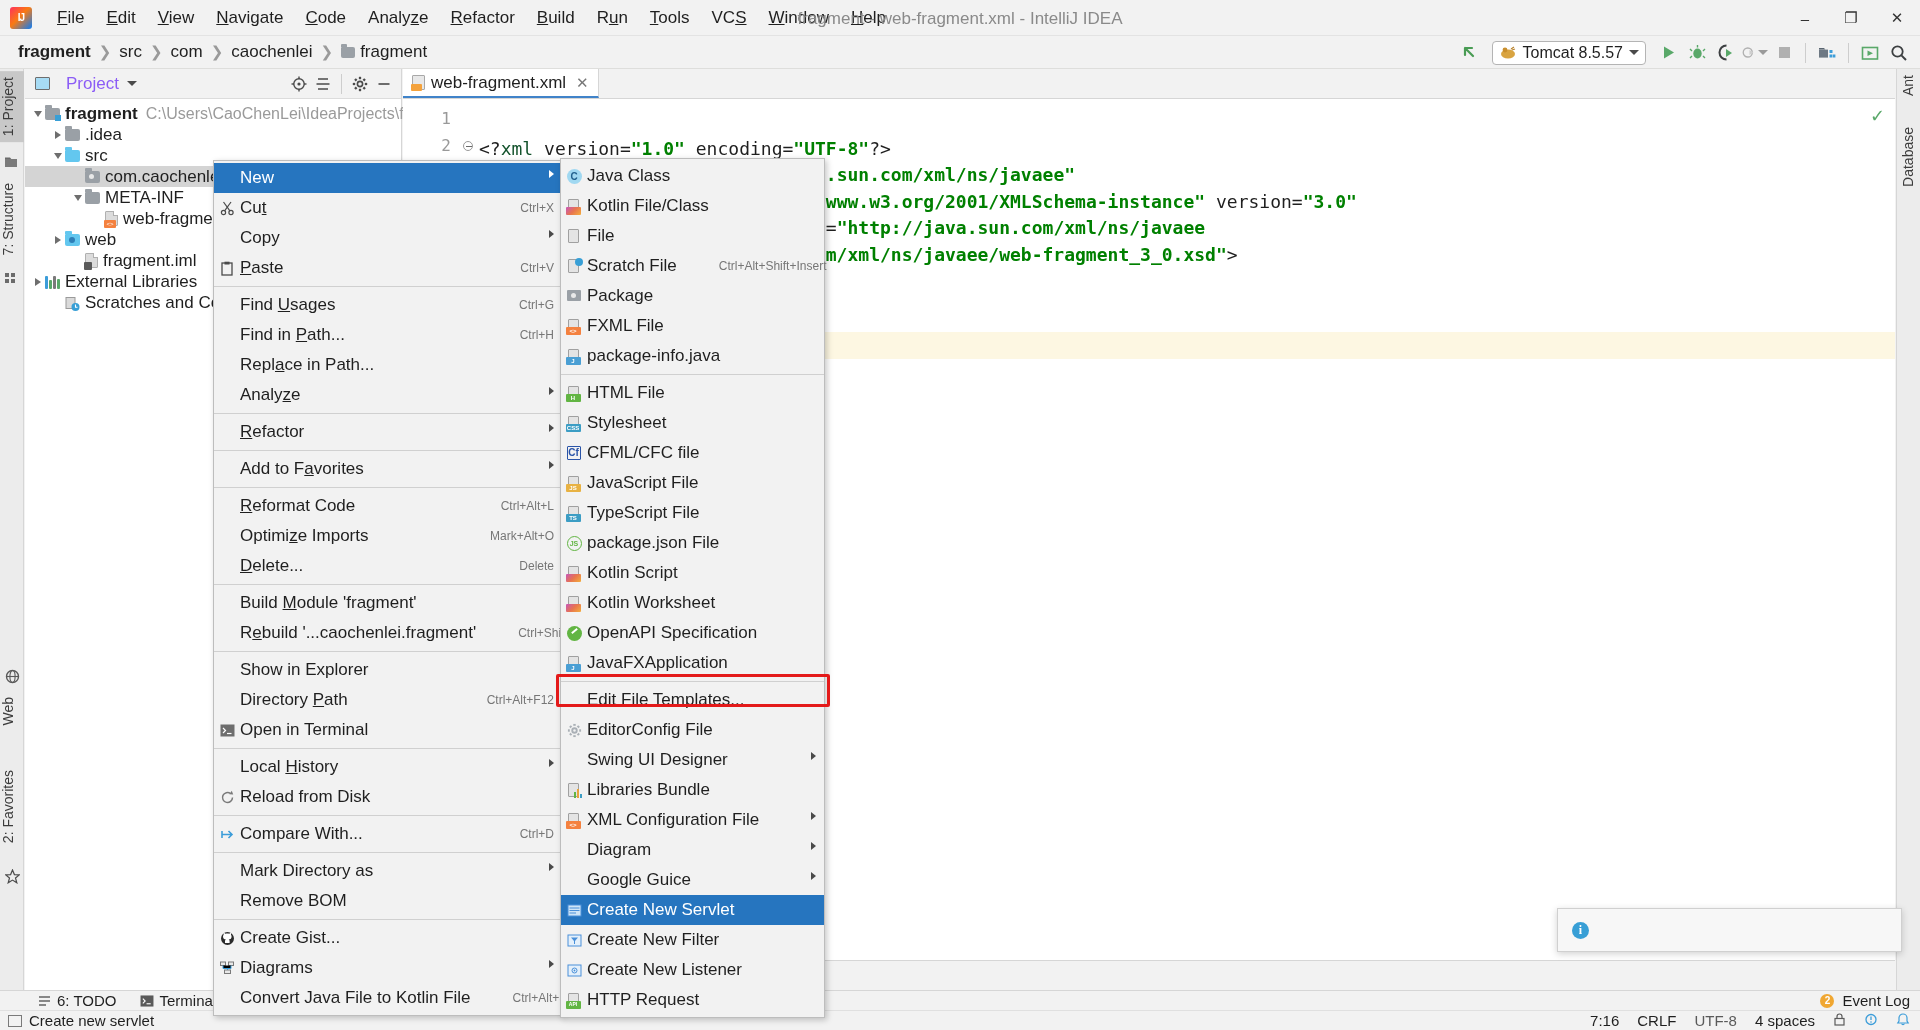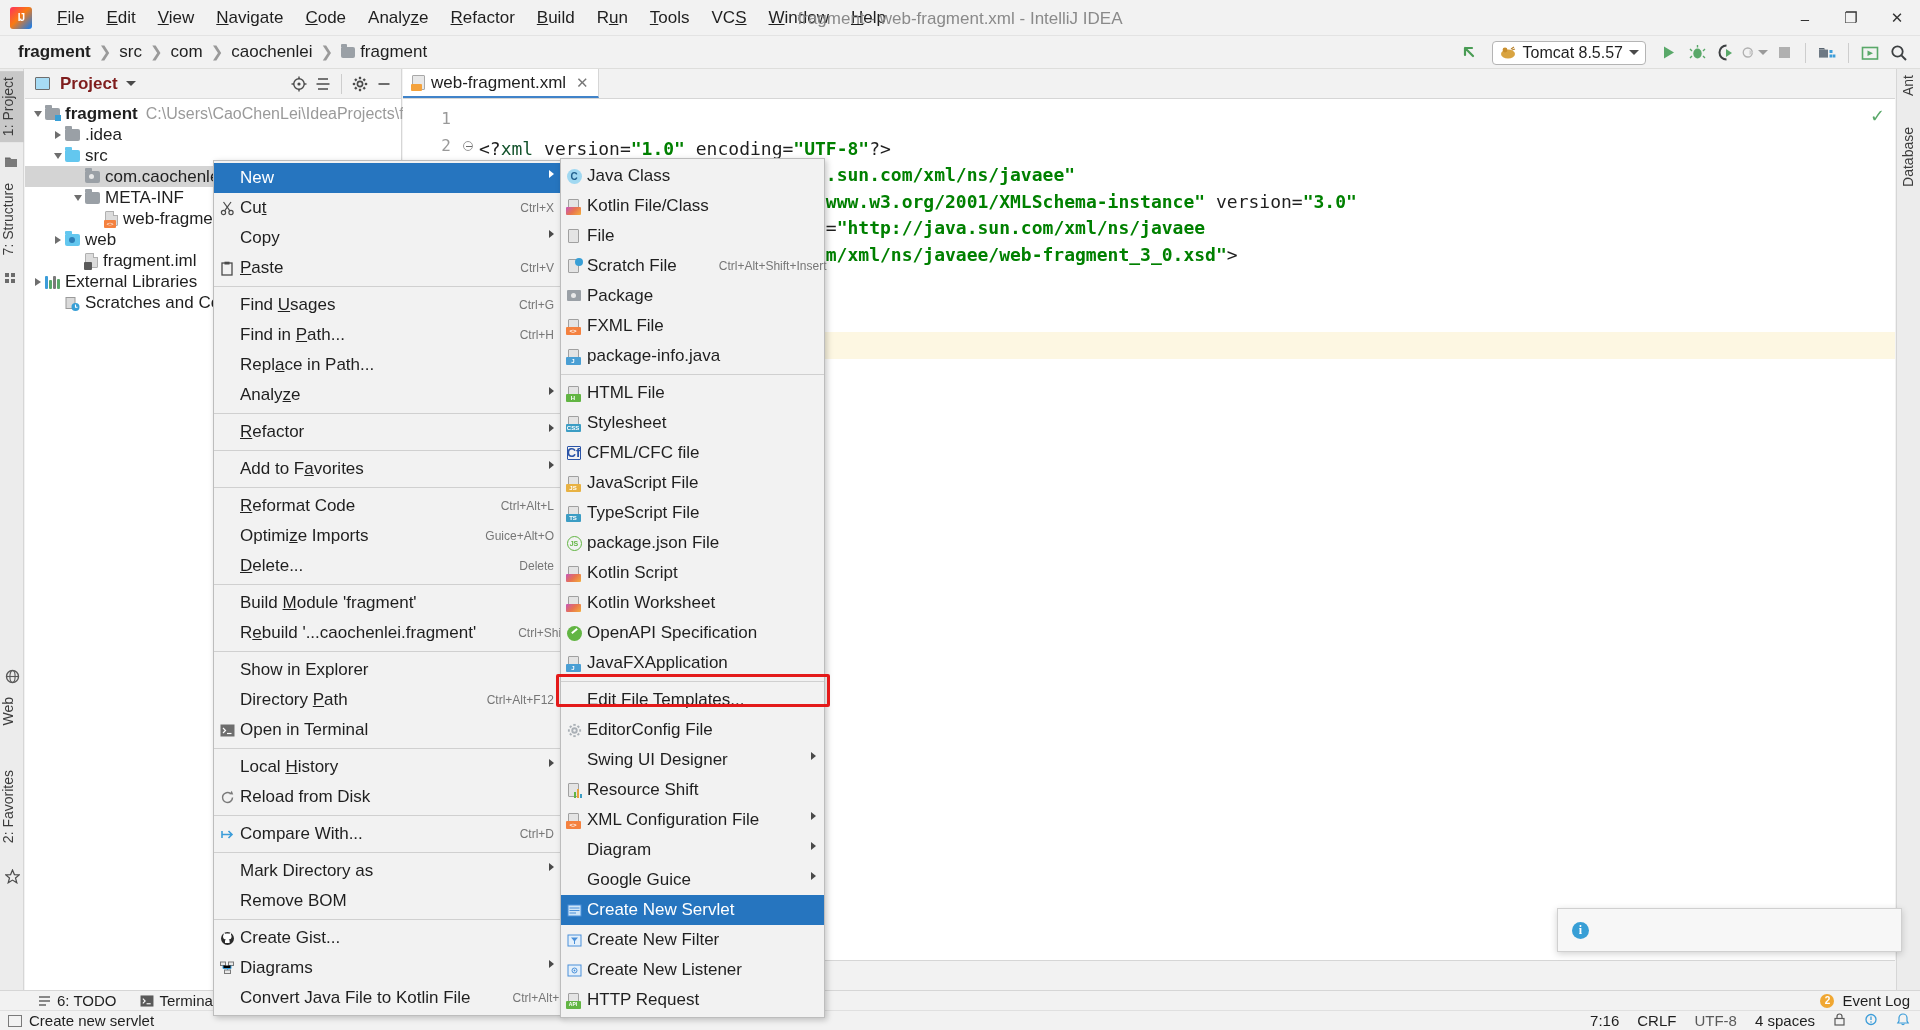--- a/index.html
+++ b/index.html
@@ -110,21 +110,21 @@
 
   
   .project-panel {
     position:absolute; left:25px; top:69px; width:377px; bottom:40px;
     background:#fff; border-right:1px solid #d6d6d6;
   }
   .panel-header {
     height:30px; background:#f2f2f2; display:flex; align-items:center;
     border-bottom:1px solid #dcdcdc; padding:0 6px;
   }
-  .panel-title { font-size:17px; color:#7f1d1d; margin-left:10px;font-weight:bold; }
+  .panel-title { font-size:17px; color:#8b5cf6; margin-left:16px; }
   .panel-icon-sq {
     width:15px; height:13px; border:1.5px solid #6e6e6e; background:#a7dcf5;
     border-radius:1px; margin-left:4px; flex:none;
   }
   .panel-hdr-actions { margin-left:auto; display:flex; align-items:center; gap:2px; }
   .hdr-ico {
     width:22px; height:22px; display:flex; align-items:center; justify-content:center;
     cursor:default;
   }
 
@@ -699,21 +699,21 @@
     </div>
     <div class="ctx-sep"></div>
     <div class="ctx-row">
       <span class="ctx-ico"></span>
       <span class="ctx-label"><u>R</u>eformat Code</span>
       <span class="ctx-shortcut">Ctrl+Alt+L</span>
     </div>
     <div class="ctx-row">
       <span class="ctx-ico"></span>
       <span class="ctx-label">Optimi<u>z</u>e Imports</span>
-      <span class="ctx-shortcut">Guice+Alt+O</span>
+      <span class="ctx-shortcut">Mark+Alt+O</span>
     </div>
     <div class="ctx-row">
       <span class="ctx-ico"></span>
       <span class="ctx-label"><u>D</u>elete...</span>
       <span class="ctx-shortcut">Delete</span>
     </div>
     <div class="ctx-sep"></div>
     <div class="ctx-row">
       <span class="ctx-ico"></span>
       <span class="ctx-label">Build <u>M</u>odule 'fragment'</span>
@@ -886,21 +886,21 @@
           <span class="mico">
             <span class="sheet"></span>
             <span class="lbl" style="background:#3c9dc4;">CSS</span>
           </span>
         </span>
       <span class="ctx-label">Stylesheet</span>
     </div>
     <div class="ctx-row">
       <span class="ctx-ico">
           <span class="mico">
-            <span style="position:absolute;left:1px;top:1px;width:14px;height:14px;border:1.5px solid #2a54a8;border-radius:1px;color:#2a54a8;font-size:13px;font-weight:bold;display:flex;align-items:center;justify-content:center;">Cf</span>
+            <span style="position:absolute;left:1px;top:1px;width:14px;height:14px;border:1.5px solid #2a54a8;border-radius:1px;color:#2a54a8;font-size:10px;font-weight:bold;display:flex;align-items:center;justify-content:center;">Cf</span>
           </span>
         </span>
       <span class="ctx-label">CFML/CFC file</span>
     </div>
     <div class="ctx-row">
       <span class="ctx-ico">
           <span class="mico">
             <span class="sheet"></span>
             <span class="lbl" style="background:#e8b243;">JS</span>
           </span>
@@ -990,21 +990,21 @@
     </div>
     <div class="ctx-row">
       <span class="ctx-ico">
           <span class="mico">
             <span class="sheet"></span>
             <span style="position:absolute;left:8px;bottom:1px;width:2.2px;height:6px;background:#62b543;"></span>
             <span style="position:absolute;left:11px;bottom:1px;width:2.2px;height:9px;background:#e8a33d;"></span>
             <span style="position:absolute;left:14px;bottom:1px;width:2px;height:4px;background:#3c9dc4;"></span>
           </span>
         </span>
-      <span class="ctx-label">Resource Shift</span>
+      <span class="ctx-label">Libraries Bundle</span>
     </div>
     <div class="ctx-row">
       <span class="ctx-ico">
           <span class="mico">
             <span class="sheet"></span>
             <span class="lbl" style="background:#f4813f;">&lt;&gt;</span>
           </span>
         </span>
       <span class="ctx-label">XML Configuration File</span>
       <span class="ctx-arrow"></span>

